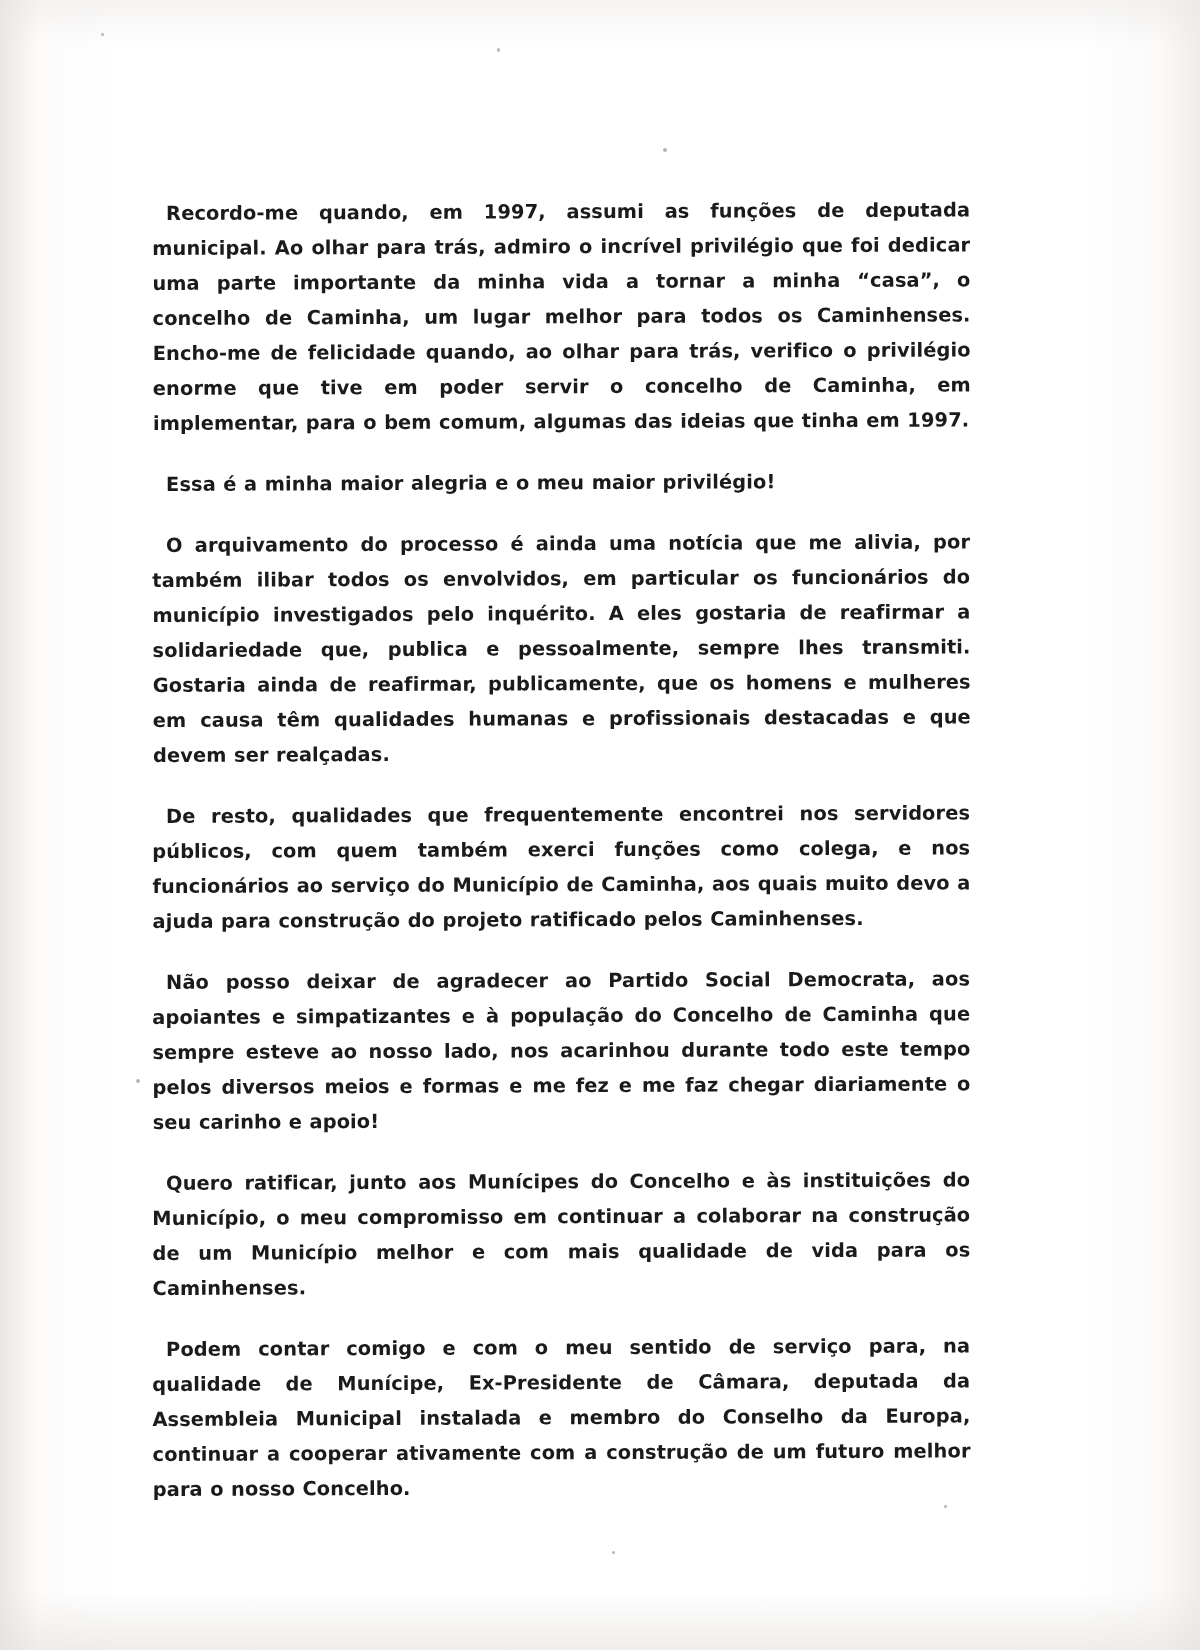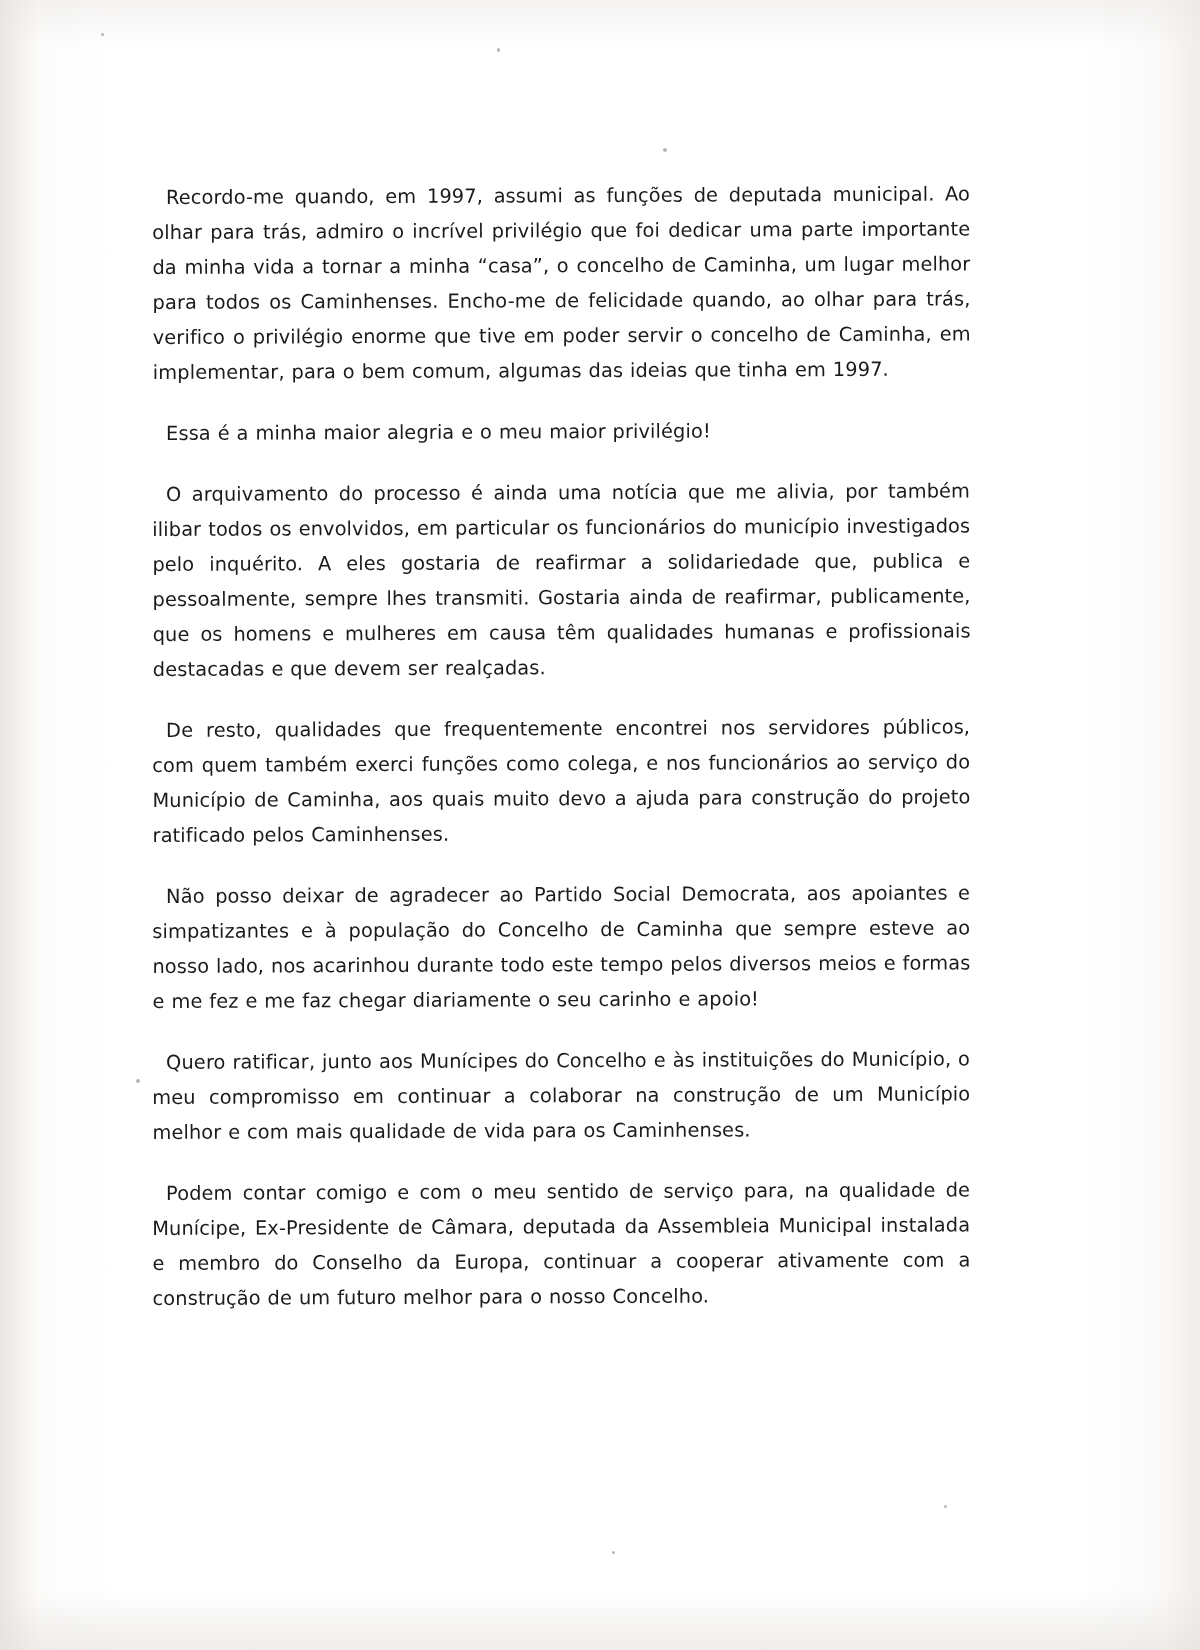--- a/index.html
+++ b/index.html
@@ -44,23 +44,24 @@
   
   .speck {
     position: absolute;
     background: #b9b5b0;
     border-radius: 50%;
     pointer-events: none;
   }
 
   .doc-body {
     position: absolute;
-    top: 180px;
+    top: 196px;
     left: 152px;
     width: 818px;
+    font-weight: bold;
   }
 
   .para {
     margin: 0 0 26px 0;
     font-size: 19.4px;
     line-height: 35px;
     color: #1b1b1b;
     text-align: justify;
     text-indent: 14px;
     letter-spacing: 0.1px;

